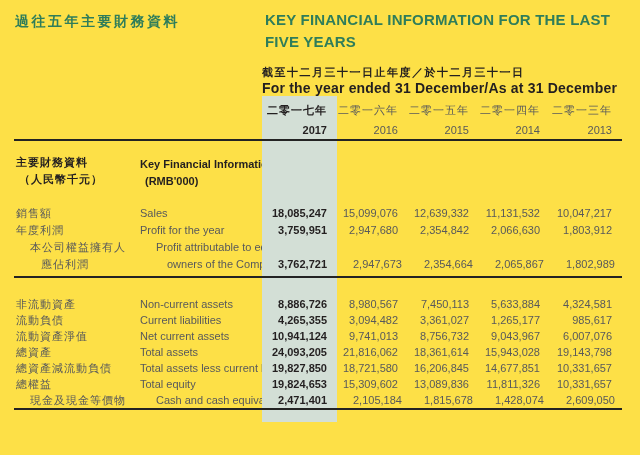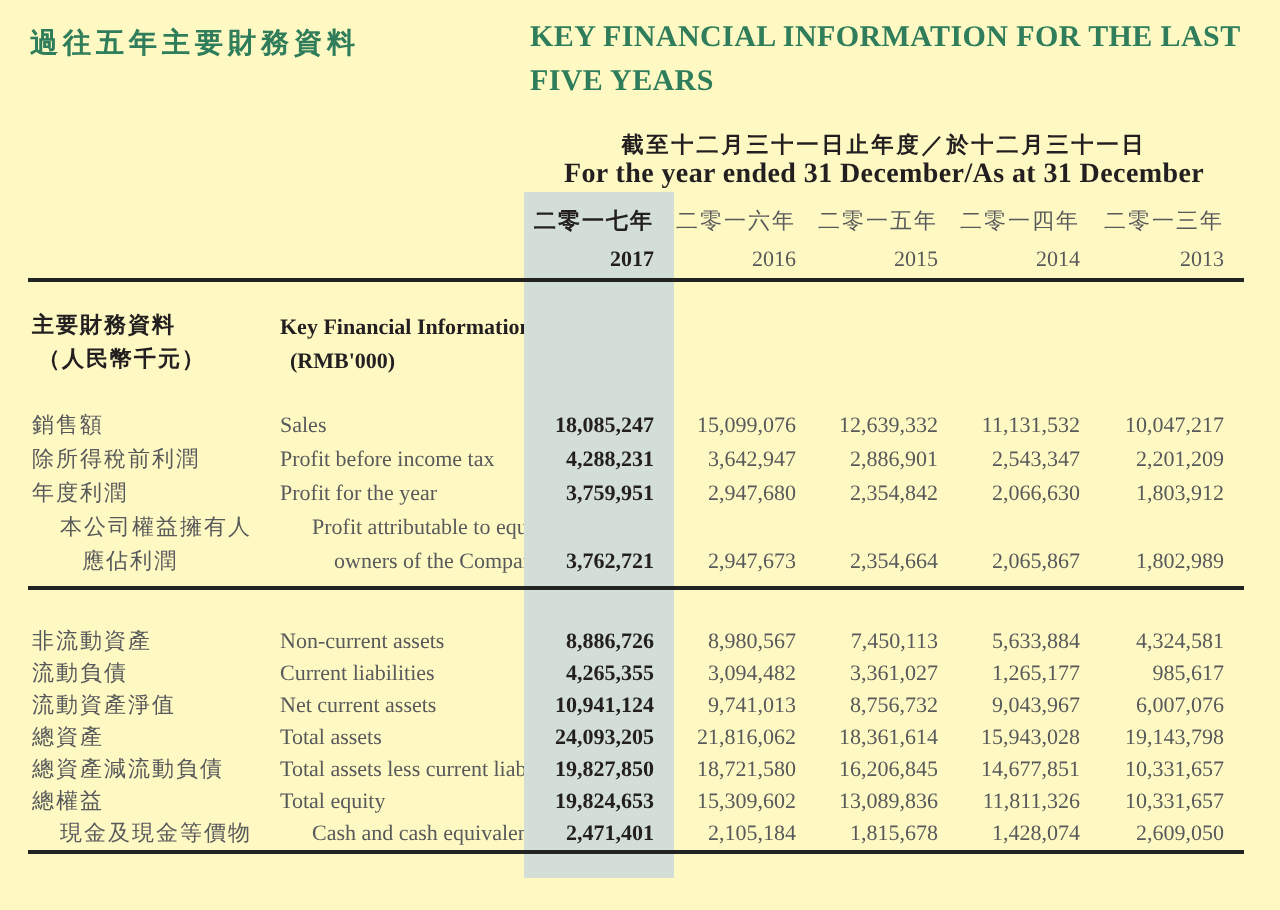--- a/index.html
+++ b/index.html
@@ -1,18 +1,18 @@
 <!DOCTYPE html>
 <html><head>
 <meta charset="utf-8">
 <style>
   html,body { margin:0; padding:0; background:#ffffff; }
   .page {
     position:relative; width:640px; height:455px; overflow:hidden;
-    background:#fef9c3; font-family:Liberation Serif, serif;
+    background:#fde047; font-family:Liberation Sans, sans-serif;
   }
   .title-zh {
     position:absolute; left:15px; top:13px; margin:0;
     font-size:14px; font-weight:bold; letter-spacing:2.5px;
     color:#2f7d5a; white-space:nowrap;
   }
   .title-en {
     position:absolute; left:265px; top:9px; margin:0; width:370px;
     font-size:15px; font-weight:bold; line-height:21.5px; letter-spacing:0.2px;
     color:#2f7d5a;
@@ -20,21 +20,21 @@
   table.fin {
     position:absolute; left:14px; top:64px; width:608px;
     border-collapse:collapse; table-layout:fixed;
   }
   td { padding:0; font-size:11px; color:#58595b; overflow:hidden; }
   .zh { padding-left:2px; letter-spacing:1px; white-space:nowrap;margin-left:46px; }
   .en { white-space:nowrap; }
   .num { text-align:right; padding-right:10px; white-space:nowrap; }
   .hl { background:#d3dfd6; }
   .b { font-weight:bold; color:#231f20; }
-  .sub { text-align:center; font-weight:bold; color:#231f20; }
+  .sub { font-weight:bold; color:#231f20; }
   .sub-zh { font-size:11px; letter-spacing:1.5px; }
   .sub-en { font-size:14px; letter-spacing:0.2px; }
   .yzh { letter-spacing:1px; }
   .ind { margin-left:11px; }
   .ind2 { padding-left:5px; }
   tr.subr td { height:16px; vertical-align:middle; }
   tr.yrow-zh td { height:22px; vertical-align:bottom; padding-bottom:3px; }
   tr.yrow td { height:18px; vertical-align:middle; }
   tr.rule td { border-bottom:2px solid #232323;padding-left:16px; }
   tr.sec1 td { height:29px; vertical-align:bottom; }
@@ -124,29 +124,20 @@
     <tr class="row">
       <td class="zh">銷售額</td>
       <td class="en">Sales</td>
       <td class="num hl b">18,085,247</td>
       <td class="num">15,099,076</td>
       <td class="num">12,639,332</td>
       <td class="num">11,131,532</td>
       <td class="num">10,047,217</td>
     </tr>
     <tr class="row">
-      <td class="zh">除所得稅前利潤</td>
-      <td class="en">Profit before income tax</td>
-      <td class="num hl b">4,288,231</td>
-      <td class="num">3,642,947</td>
-      <td class="num">2,886,901</td>
-      <td class="num">2,543,347</td>
-      <td class="num">2,201,209</td>
-    </tr>
-    <tr class="row">
       <td class="zh">年度利潤</td>
       <td class="en">Profit for the year</td>
       <td class="num hl b">3,759,951</td>
       <td class="num">2,947,680</td>
       <td class="num">2,354,842</td>
       <td class="num">2,066,630</td>
       <td class="num">1,803,912</td>
     </tr>
     <tr class="tall rule">
       <td class="zh">

